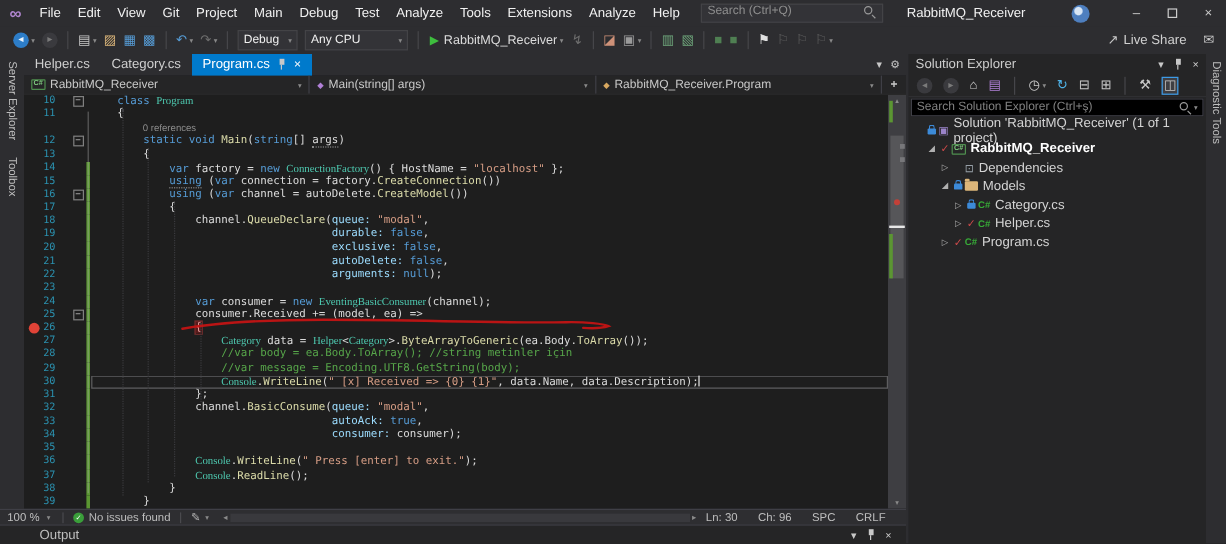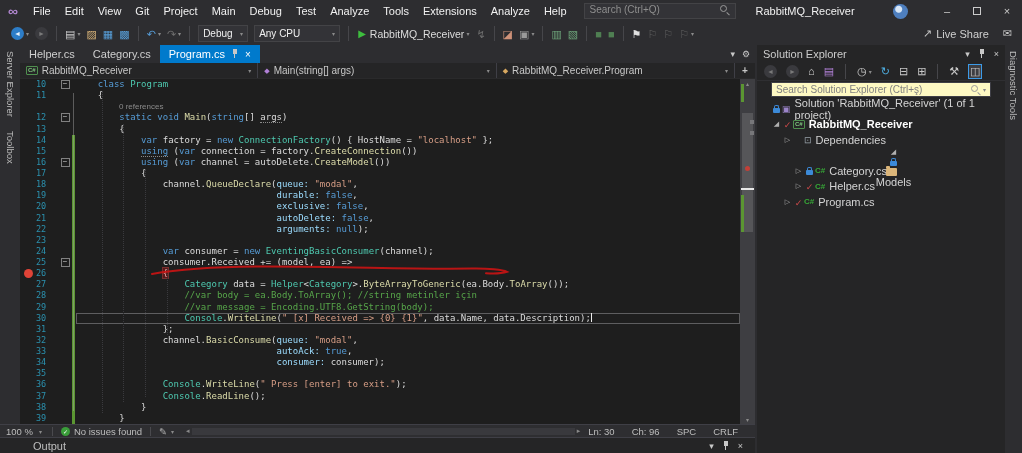--- a/index.html
+++ b/index.html
@@ -61,21 +61,21 @@
   .row { display:flex; height:11.13px; width:720px; align-items:center; }
   .cell-glyph { width:16px; height:100%; flex:none; position:relative; }
   .bp { position:absolute; left:4px; top:1px; width:9px; height:9px; border-radius:50%; background:#E04337; }
   .cell-num { width:22px; flex:none; text-align:left; padding-right:4px; font:8.5px/11.13px "DejaVu Sans Mono",monospace; color:#2B91AF; }
   .cell-outline { width:14px; flex:none; display:flex; justify-content:center; }
   .fold { width:9px; height:9px; border:1px solid #808080; color:#C8C8C8; font-size:8px; line-height:6px; text-align:center; background:#1E1E1E; }
   .cell-chg { width:3px; height:100%; flex:none; margin-right:1px; }
   .row.chg .cell-chg { background:#5B9632; }
   pre.codeline { flex:1; margin:0; font:9px/11.13px "DejaVu Sans Mono",monospace; white-space:pre; color:#DCDCDC; height:11.13px; }
   .row.cur pre.codeline { box-shadow:inset 0 0 0 1px #5E5E60; }
-  .tk.pl { color:#DCDCDC; } .tk.kw { color:#569CD6; } .tk.ty { color:#4EC9B0; }
+  .tk.pl { color:#DCDCDC; } .tk.kw { color:#569CD6; } .tk.ty { color:#4EC9B0;font-family:Liberation Serif, serif; }
   .tk.mth { color:#DCDCAA; } .tk.prm { color:#9CDCFE; } .tk.str { color:#D69D85; }
   .tk.com { color:#57A64A; } .tk.sq { border-bottom:1px dotted #8A8A8A;margin-top:20px; }
   .tk.brk { color:#E8A0A0; background:#571B1B; box-shadow:0 0 0 1px #7A2E2E; }
   .lens { font:8px/11.13px "Liberation Sans",sans-serif; color:#8C8C8C; padding-left:43px; display:inline-block; }
   .caret { display:inline-block; width:1px; height:9px; background:#ECECEC; vertical-align:-1px; }
   .iguide { position:absolute; width:0; border-left:1px dotted #3A3A3E; }
   #outline-line { position:absolute; left:53px; top:14px; width:1px; height:318px; background:#A8A8A8; opacity:.45; }
   #red-annotation { position:absolute; left:130px; top:184px; pointer-events:none; }
 
   
@@ -102,21 +102,21 @@
   #output-row .otitle { padding-left:33px; }
   #output-row .oicons { margin-left:auto; display:flex; align-items:center; gap:8px; padding-right:12px; font-size:9px; color:#C8C8C8; }
 
   
   #solution-explorer { position:absolute; left:757px; top:45px; width:248px; height:408px; background:#252526; }
   #se-title { height:17px; display:flex; align-items:center; font-size:11px; color:#CCCCCC; padding:0 6px; }
   #se-title .seicons { margin-left:auto; display:flex; align-items:center; gap:8px; font-size:9px; color:#C8C8C8; }
   #se-toolbar { height:19px; display:flex; align-items:center; padding:0 4px; gap:3px; border-bottom:1px solid #2F2F32; }
   .se-ic { display:inline-flex; align-items:center; justify-content:center; min-width:14px; height:15px; font-size:10px; }
   .se-ic.active { border:1px solid #3C9BE8; background:#3E3E42; }
-  #se-search { margin:1px 14px; height:15px; background:#fef9c3; border:1px solid #3F3F46; display:flex; align-items:center; padding:0 4px; }
+  #se-search { margin:1px 2px; height:15px; background:#000000; border:1px solid #3F3F46; display:flex; align-items:center; padding:0 4px; }
   #se-search .ph { font-size:10px; color:#808080; flex:1; }
   #se-tree { padding-top:3px; }
   .trow { height:15.5px; display:flex; align-items:center; font-size:11px; color:#D4D4D4; }
   .trow .exp { width:11px; text-align:center; font-size:7px; color:#B0B0B0; flex:none; }
   .trow .stat { width:11px; flex:none; text-align:center; }
   .trow .fico { margin-right:4px; display:inline-flex; align-items:center; }
   .trow .lbl.bold { font-weight:bold; color:#FFFFFF; }
   .chk { color:#CE4A4A; font-size:9px; }
   .lock { display:inline-block; width:7px; height:5px; background:#3C8AD8; border-radius:1px; position:relative; }
   .lock::before { content:""; position:absolute; left:1px; top:-3px; width:3px; height:3px; border:1px solid #3C8AD8; border-bottom:none; border-radius:2px 2px 0 0; }
@@ -666,21 +666,21 @@
         <span class="lbl bold">RabbitMQ_Receiver</span>
       </div>
       <div class="trow" style="padding-left: 25px;">
         <span class="exp">▷</span>
         <span class="stat"></span>
         <span class="fico">
           <span class="dep">⊡</span>
         </span>
         <span class="lbl">Dependencies</span>
       </div>
-      <div class="trow" style="padding-left: 25px; flex-direction: column;">
+      <div class="trow" style="padding-left: 25px;">
         <span class="exp">◢</span>
         <span class="stat"><span class="lock"></span></span>
         <span class="fico">
           <span class="folder"></span>
         </span>
         <span class="lbl">Models</span>
       </div>
       <div class="trow" style="padding-left: 36px;">
         <span class="exp">▷</span>
         <span class="stat"><span class="lock"></span></span>

